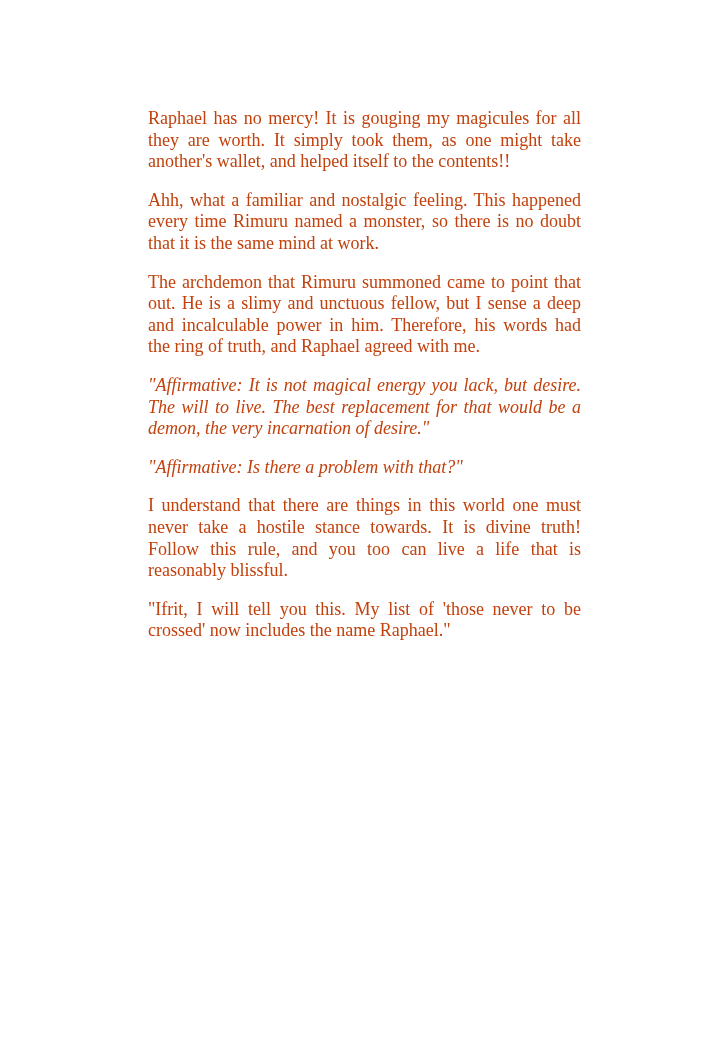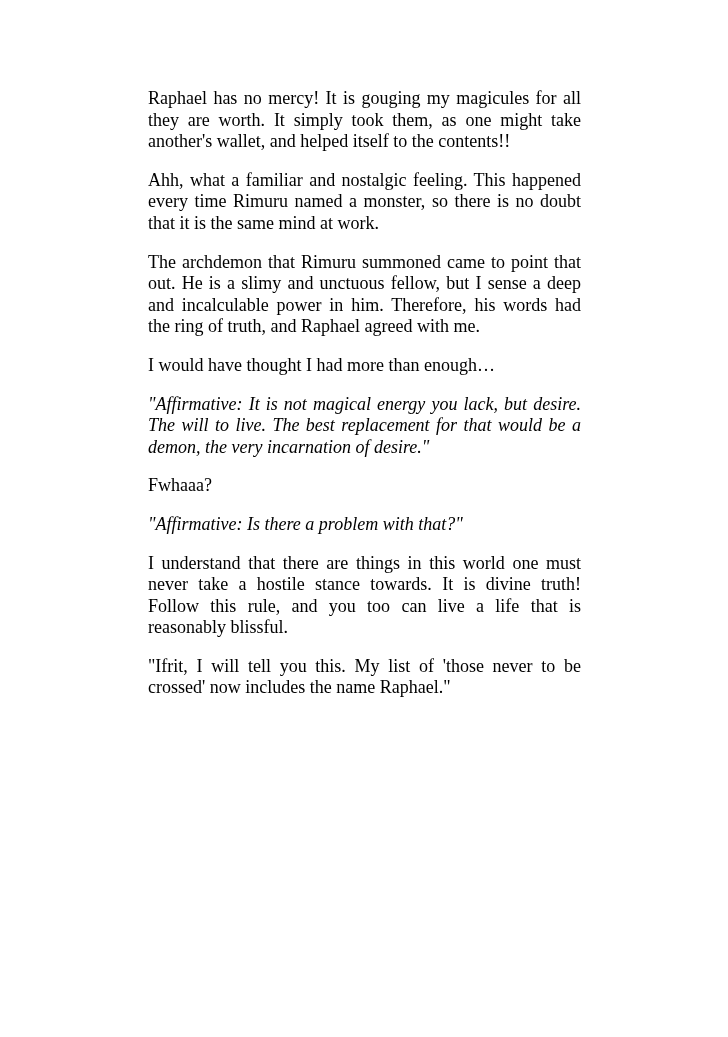--- a/index.html
+++ b/index.html
@@ -10,23 +10,23 @@
   .page {
     position: relative;
     width: 728px;
     height: 1037px;
     background: #ffffff;
     overflow: hidden;
   }
   .text-column {
     position: absolute;
     left: 148px;
-    top: 88px;
+    top: 108px;
     width: 433px;
-    color: #000000;
+    color: #c2410c;
     font-family: "Liberation Serif", serif;
     font-size: 18px;
     line-height: 21.6px;
   }
   .text-column p {
     margin: 0 0 17px 0;
     text-align: justify;
     text-justify: inter-word;
   }
   .text-column p.italic {
@@ -34,20 +34,18 @@
   }
 </style>
 </head>
 <body>
 
 <div class="page">
   <div class="text-column">
     <p>Raphael has no mercy! It is gouging my magicules for all they are worth. It simply took them, as one might take another's wallet, and helped itself to the contents!!</p>
     <p>Ahh, what a familiar and nostalgic feeling. This happened every time Rimuru named a monster, so there is no doubt that it is the same mind at work.</p>
     <p>The archdemon that Rimuru summoned came to point that out. He is a slimy and unctuous fellow, but I sense a deep and incalculable power in him. Therefore, his words had the ring of truth, and Raphael agreed with me.</p>
-    <p>I would have thought I had more than enough…</p>
     <p class="italic">"Affirmative: It is not magical energy you lack, but desire. The will to live. The best replacement for that would be a demon, the very incarnation of desire."</p>
-    <p>Fwhaaa?</p>
     <p class="italic">"Affirmative: Is there a problem with that?"</p>
     <p>I understand that there are things in this world one must never take a hostile stance towards. It is divine truth! Follow this rule, and you too can live a life that is reasonably blissful.</p>
     <p>"Ifrit, I will tell you this. My list of 'those never to be crossed' now includes the name Raphael."</p>
   </div>
 </div>
 
 </body></html>

